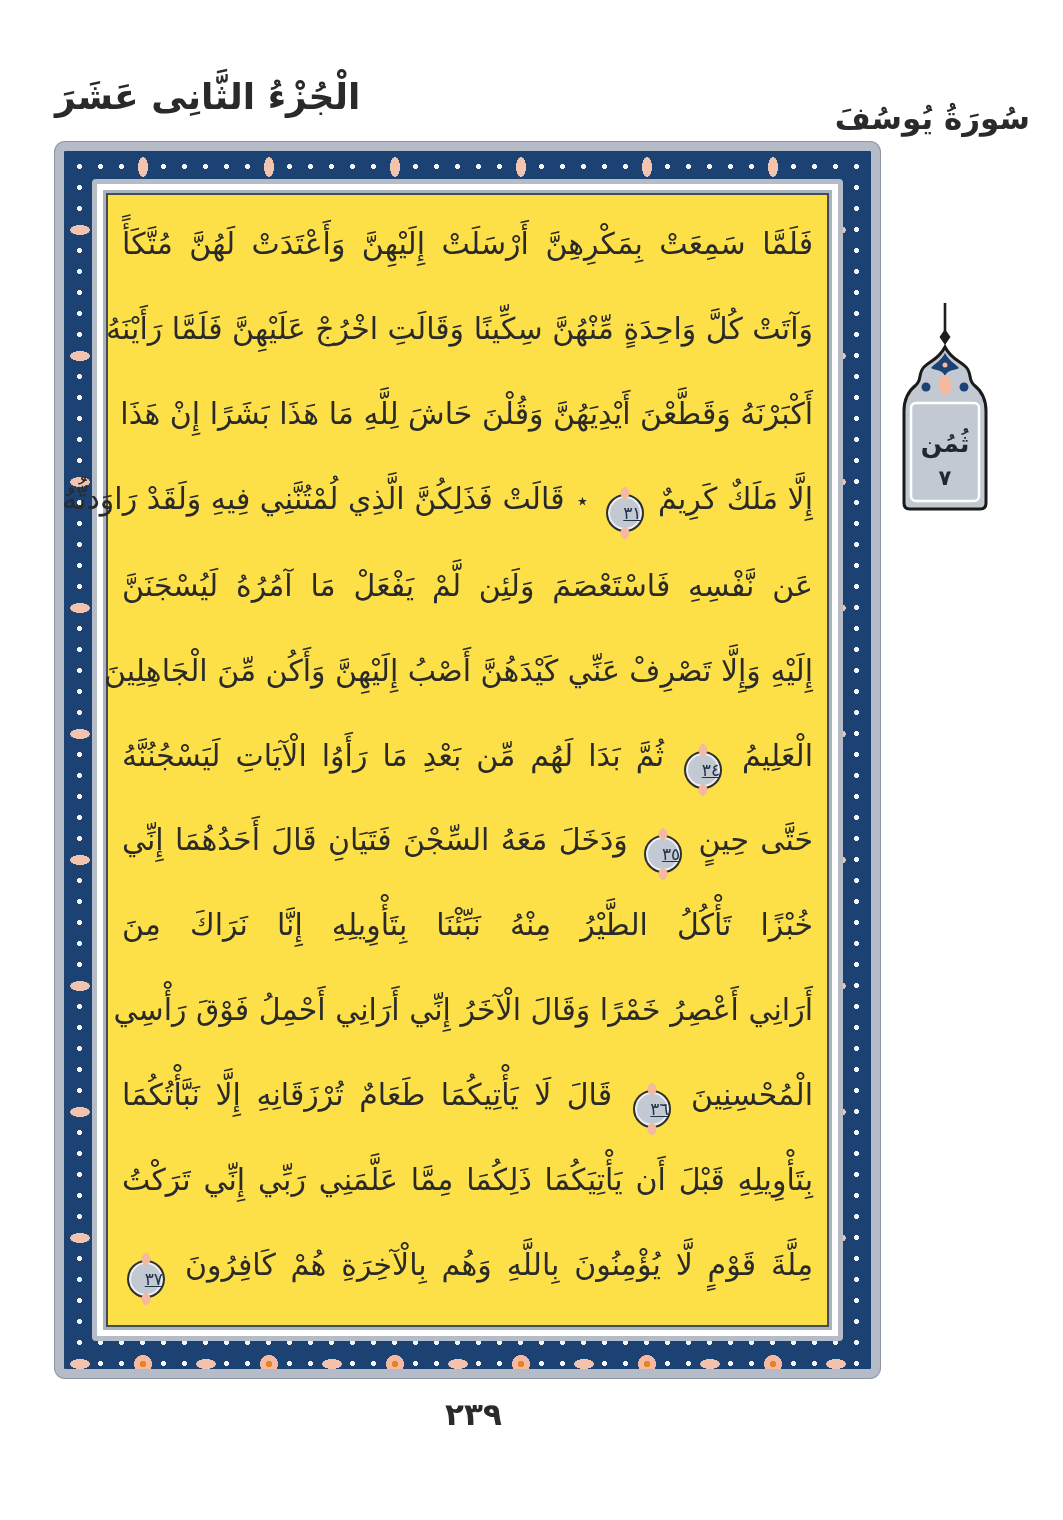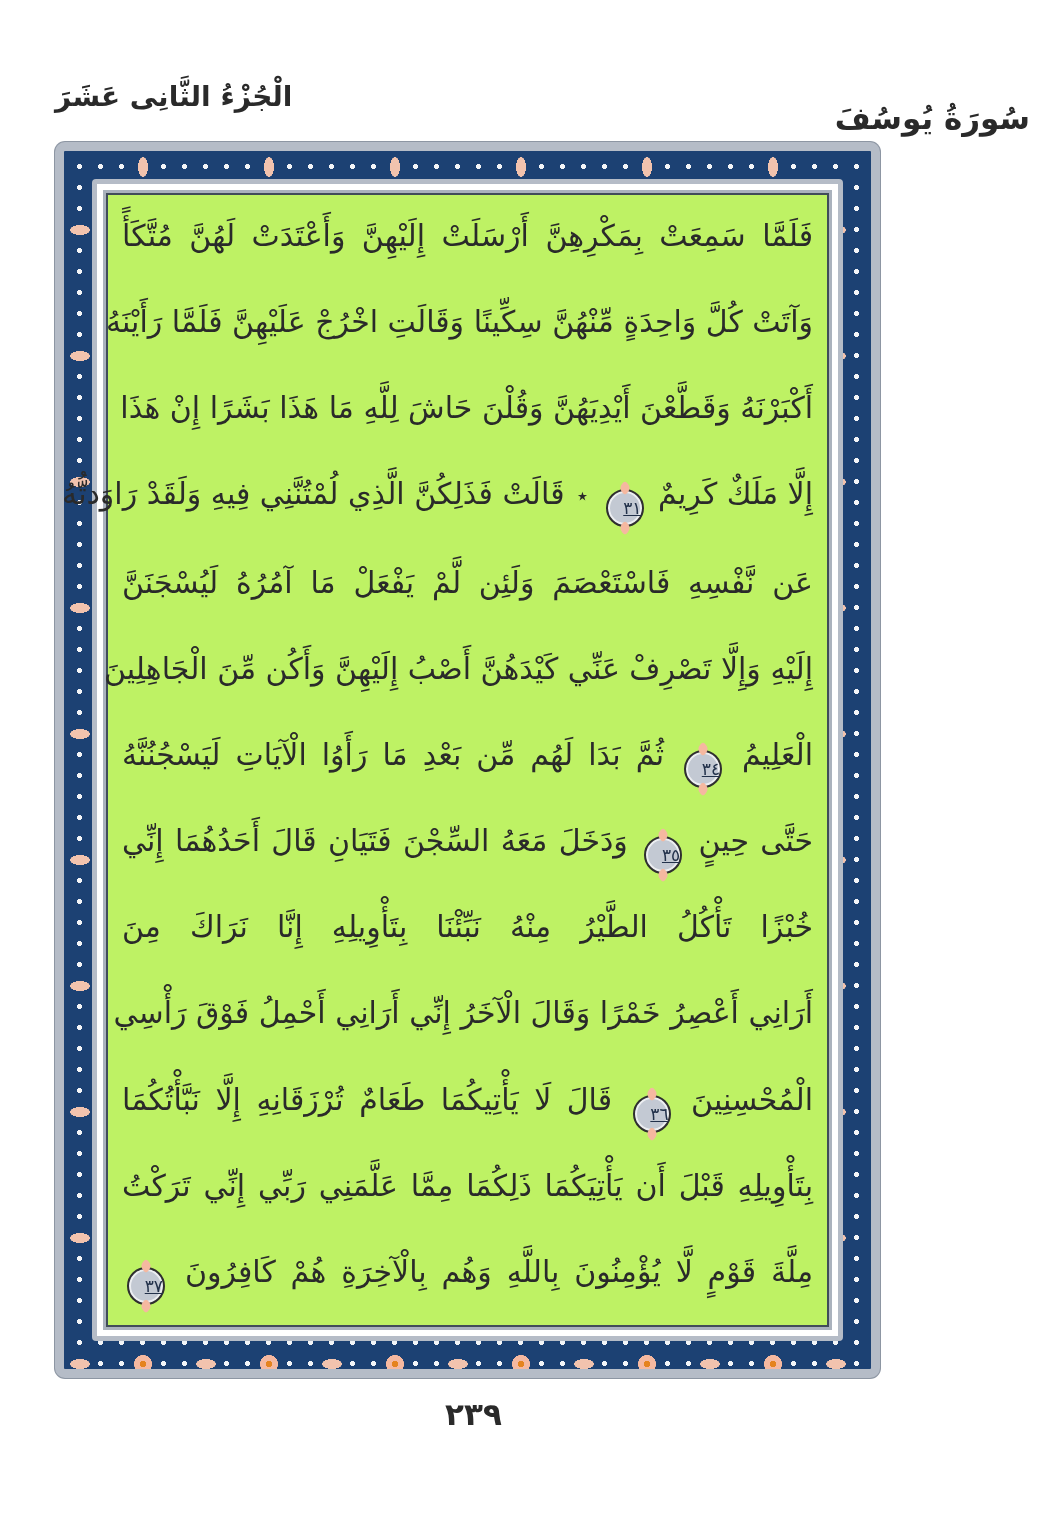--- a/index.html
+++ b/index.html
@@ -22,21 +22,21 @@
     left: 55px;
     right: 33px;
     height: 60px;
     display: flex;
     flex-direction: row-reverse;
     justify-content: space-between;
     align-items: center;
     color: #2a2a2a;
   }
   .head-left  { font-size: 31px; font-weight: bold; margin-top: 44px; }
-  .head-right { font-size: 28px; font-weight: bold; }
+  .head-right { font-size: 36px; font-weight: bold; }
 
   
   .frame {
     position: absolute;
     left: 55px;
     top: 142px;
     width: 825px;
     height: 1236px;
     border: 9px solid #b5bcc7;
     border-radius: 10px;
@@ -62,24 +62,24 @@
   }
   .frame-white {
     width: 100%;
     height: 100%;
     background: #ffffff;
     padding: 9px;
   }
   .text-frame {
     width: 100%;
     height: 100%;
-    background: #bef264;
+    background: #fde047;
     border: 2px solid #414c59;
     box-shadow: 0 0 0 3px #aab2bd;
-    padding: 4px 14px;
+    padding: 12px 14px;
   }
 
   
   .lines {
     height: 100%;
     display: flex;
     flex-direction: column;
     justify-content: space-between;
   }
   .line {
@@ -193,16 +193,31 @@
               <div class="line"><span class="qtext">أَرَانِي أَعْصِرُ خَمْرًا وَقَالَ الْآخَرُ إِنِّي أَرَانِي أَحْمِلُ فَوْقَ رَأْسِي</span> </div>
               <div class="line"><span class="qtext">الْمُحْسِنِينَ</span> <span class="ayah">٣٦</span> <span class="qtext">قَالَ لَا يَأْتِيكُمَا طَعَامٌ تُرْزَقَانِهِ إِلَّا نَبَّأْتُكُمَا</span> </div>
               <div class="line"><span class="qtext">بِتَأْوِيلِهِ قَبْلَ أَن يَأْتِيَكُمَا ذَلِكُمَا مِمَّا عَلَّمَنِي رَبِّي إِنِّي تَرَكْتُ</span> </div>
               <div class="line"><span class="qtext">مِلَّةَ قَوْمٍ لَّا يُؤْمِنُونَ بِاللَّهِ وَهُم بِالْآخِرَةِ هُمْ كَافِرُونَ</span> <span class="ayah">٣٧</span> </div>
             </div>
         </div>
       </div>
     </div>
   </div>
 
+  <div class="thumn">
+    <svg viewBox="0 0 100 212" width="100" height="212">
+      <rect x="48.7" y="0" width="2.6" height="28" fill="#1d1d1d"></rect>
+      <path d="M50 26 l5.5 8 -5.5 8 -5.5 -8 z" fill="#1d1d1d"></path>
+      <path d="M50 44 C44 56 35 58 29 64 C23 70 27 77 21 82 C12 89 9 97 9 108 L9 200 Q9 206 15 206 L85 206 Q91 206 91 200 L91 108 C91 97 88 89 79 82 C73 77 77 70 71 64 C65 58 56 56 50 44 Z" fill="#c3c9d3" stroke="#1a1a1a" stroke-width="3"></path>
+      <rect x="16" y="100" width="68" height="98" rx="5" fill="none" stroke="#ffffff" stroke-width="2.5"></rect>
+      <path d="M50 50 C46 58 40 60 36 65 C41 68 47 66 50 73 C53 66 59 68 64 65 C60 60 54 58 50 50 Z" fill="#1c4173"></path>
+      <ellipse cx="50" cy="82" rx="6.5" ry="10" fill="#f5b8a0"></ellipse>
+      <circle cx="31" cy="84" r="4.5" fill="#1c4173"></circle>
+      <circle cx="69" cy="84" r="4.5" fill="#1c4173"></circle>
+      <circle cx="50" cy="62" r="2.5" fill="#f5b8a0"></circle>
+    </svg>
+    <div class="thumn-label">ثُمُن</div>
+    <div class="thumn-value">٧</div>
+  </div>
 
   <div class="folio">٢٣٩</div>
 
 </div>
 
 </body></html>

